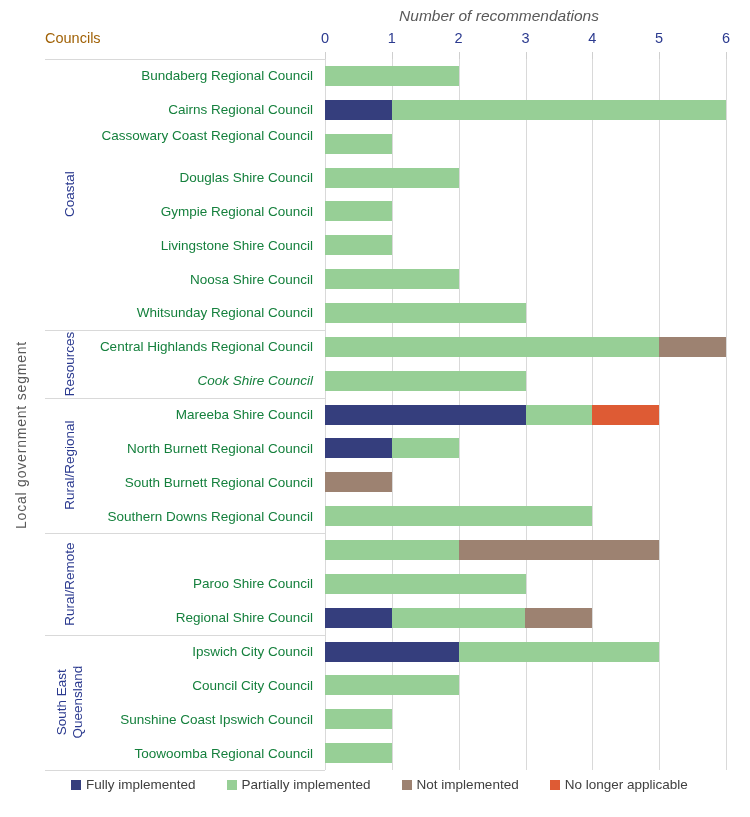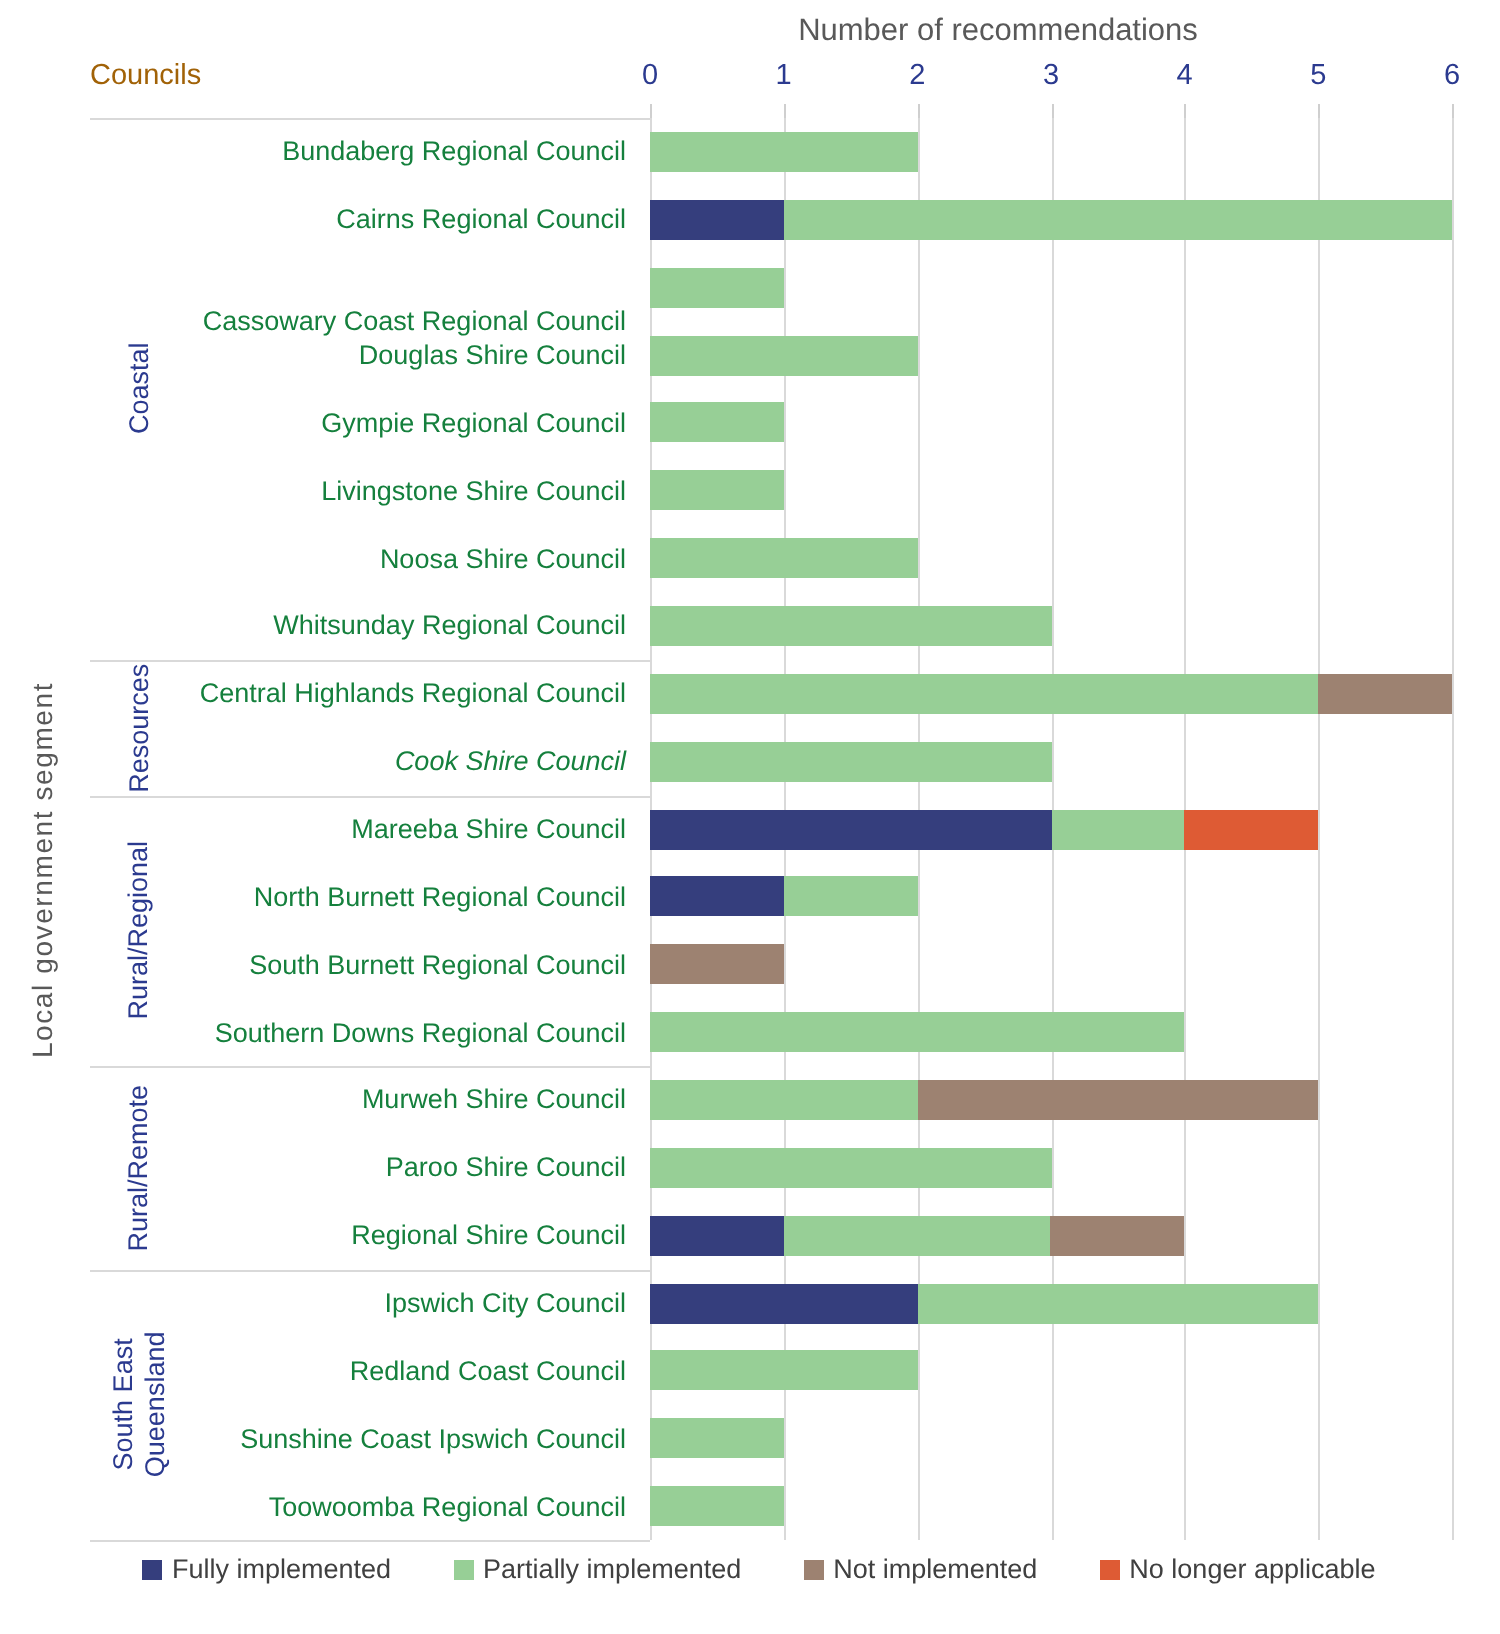--- a/index.html
+++ b/index.html
@@ -1,20 +1,20 @@
 <!DOCTYPE html>
 <html><head>
 <meta charset="utf-8">
 <style>
   html,body{margin:0;padding:0;background:#ffffff;}
   .chart{position:relative;width:750px;height:817px;background:#ffffff;
          font-family:"Liberation Sans",sans-serif;overflow:hidden;}
 
   .title{position:absolute;left:299px;top:7px;width:400px;text-align:center;
-         font-size:15.5px;color:#595959;}
+         font-size:15.5px;color:#595959;font-style:italic;}
   .councils{position:absolute;left:45px;top:30px;width:280px;text-align:left;
          font-size:14.5px;color:#a16207;}
 
   .ticks{position:absolute;left:325px;top:30px;width:402px;height:18px;}
   .tick-label{position:absolute;top:0;transform:translateX(-50%);
          font-size:14.5px;color:#2b3a8f;}
   .stubs{position:absolute;left:325px;top:52px;width:402px;height:7px;}
   .stub{position:absolute;top:0;width:1px;height:7px;background:#cfcfcf;}
 
   .plot{position:absolute;left:325px;top:59px;width:401px;height:711px;}
@@ -72,37 +72,36 @@
       <div class="stub" style="left: 401px;"></div>
     </div>
 
   <div class="y-label-wrap">
     <span class="y-label">Local government segment</span>
   </div>
 
   <div class="labels">
       <div class="row-label" style="top: 0px; height: 33.8571px;">Bundaberg Regional Council</div>
       <div class="row-label" style="top: 33.8571px; height: 33.8571px;">Cairns Regional Council</div>
-      <div class="row-label" style="top: 85px; height: 33.8571px;">Cassowary Coast Regional Council</div>
+      <div class="row-label" style="top: 60px; height: 33.8571px;">Cassowary Coast Regional Council</div>
       <div class="row-label" style="top: 101.571px; height: 33.8571px;">Douglas Shire Council</div>
       <div class="row-label" style="top: 135.429px; height: 33.8571px;">Gympie Regional Council</div>
       <div class="row-label" style="top: 169.286px; height: 33.8571px;">Livingstone Shire Council</div>
       <div class="row-label" style="top: 203.143px; height: 33.8571px;">Noosa Shire Council</div>
       <div class="row-label" style="top: 237px; height: 33.8571px;">Whitsunday Regional Council</div>
       <div class="row-label" style="top: 270.857px; height: 33.8571px;">Central Highlands Regional Council</div>
       <div class="row-label" style="top: 304.714px; height: 33.8571px; font-style: italic;">Cook Shire Council</div>
       <div class="row-label" style="top: 338.571px; height: 33.8571px;">Mareeba Shire Council</div>
       <div class="row-label" style="top: 372.429px; height: 33.8571px;">North Burnett Regional Council</div>
       <div class="row-label" style="top: 406.286px; height: 33.8571px;">South Burnett Regional Council</div>
       <div class="row-label" style="top: 440.143px; height: 33.8571px;">Southern Downs Regional Council</div>
-      <div class="row-label" style="top: 474px; height: 33.8571px;">Murweh Shire Council</div>
       <div class="row-label" style="top: 507.857px; height: 33.8571px;">Paroo Shire Council</div>
       <div class="row-label" style="top: 541.714px; height: 33.8571px;">Regional Shire Council</div>
       <div class="row-label" style="top: 575.571px; height: 33.8571px;">Ipswich City Council</div>
-      <div class="row-label" style="top: 609.429px; height: 33.8571px;">Redland Coast Council</div>
+      <div class="row-label" style="top: 609.429px; height: 33.8571px;">Council City Council</div>
       <div class="row-label" style="top: 643.286px; height: 33.8571px;">Sunshine Coast Ipswich Council</div>
       <div class="row-label" style="top: 677.143px; height: 33.8571px;">Toowoomba Regional Council</div>
     </div>
 
   <div class="plot">
       <div class="gridline" style="left: 0px;"></div>
       <div class="gridline" style="left: 66.8333px;"></div>
       <div class="gridline" style="left: 133.667px;"></div>
       <div class="gridline" style="left: 200.5px;"></div>
       <div class="gridline" style="left: 267.333px;"></div>

